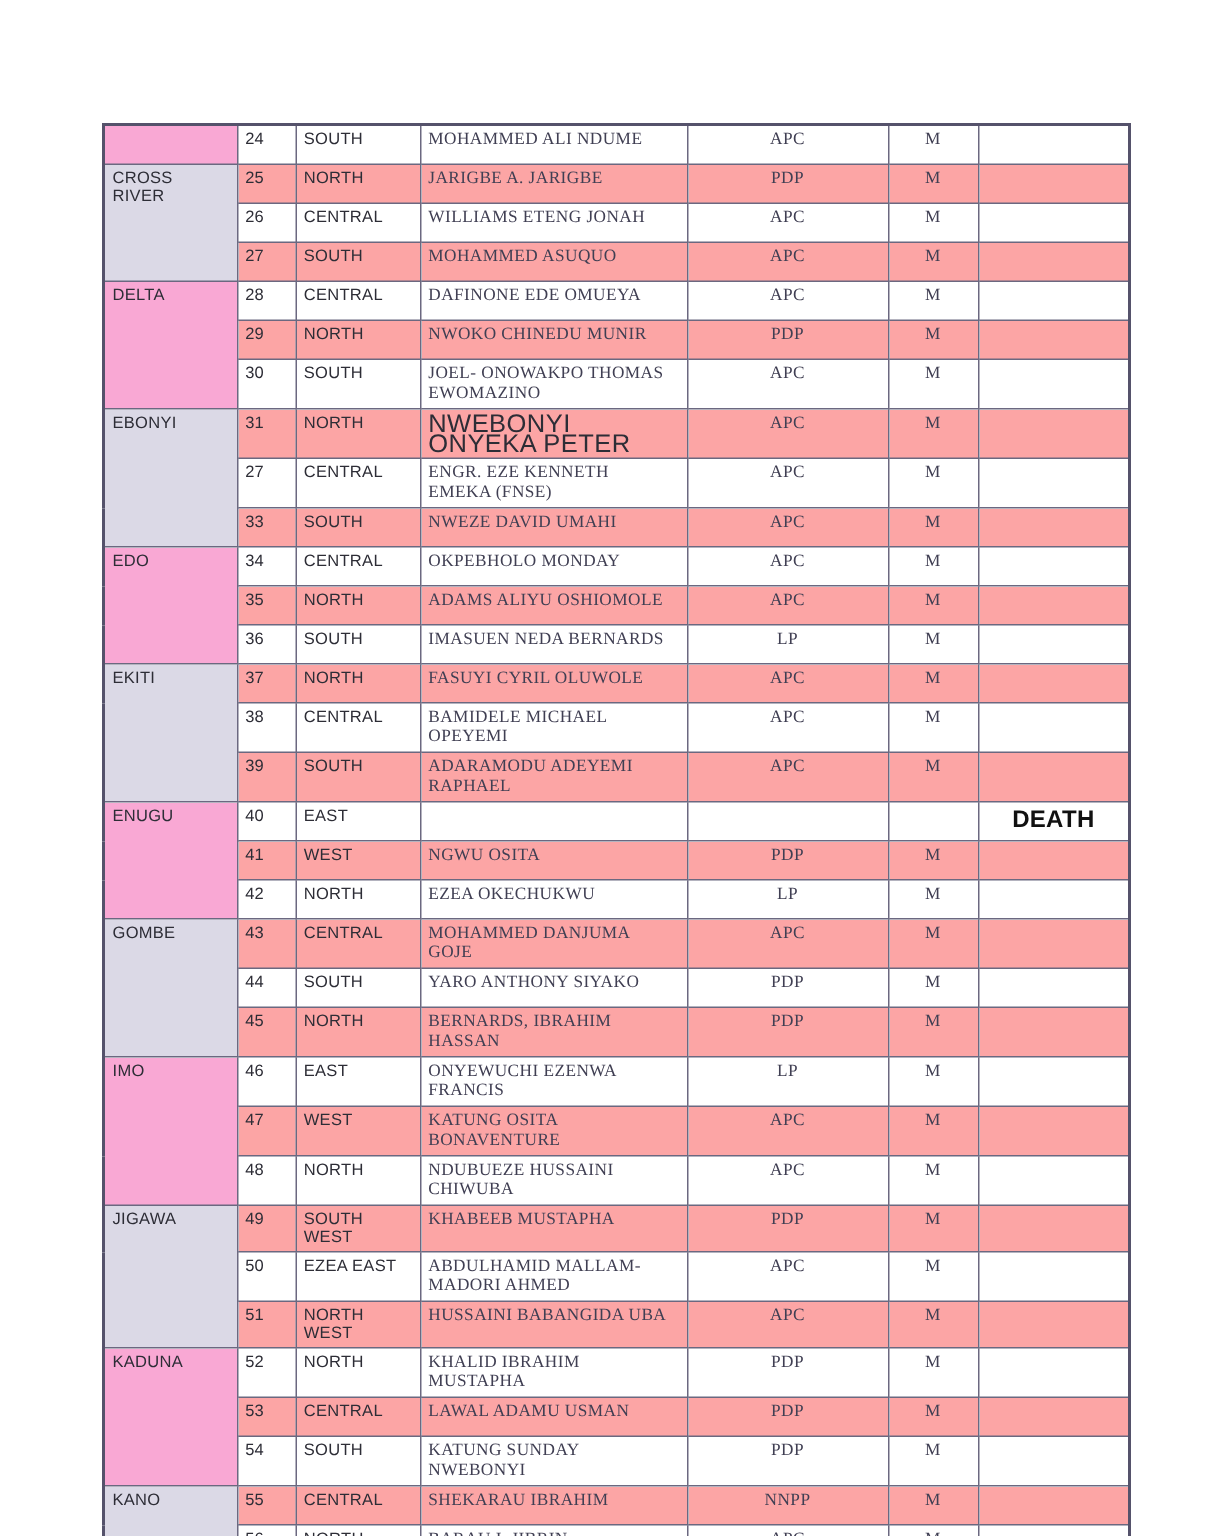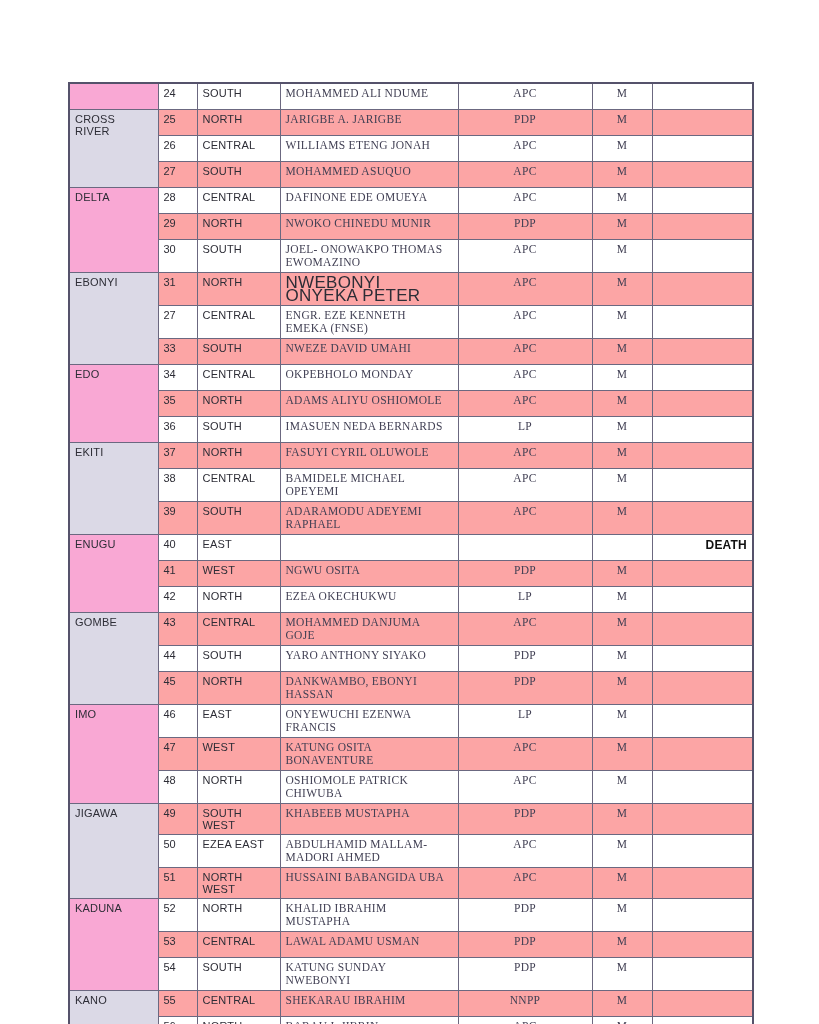--- a/index.html
+++ b/index.html
@@ -72,24 +72,24 @@
   }
   td.party-cell, td.gender-cell {
     font-family: "Liberation Serif", serif;
     font-size: 11.5px;
     color: #403f53;
     text-align: center;
     letter-spacing: 0.3px;
   }
   td.note-cell {
     font-family: "Liberation Sans", sans-serif;
-    font-size: 12px;
+    font-size: 16px;
     font-weight: bold;
     color: #111111;
-    text-align: right;
+    text-align: center;
     letter-spacing: 0.2px;
   }
 </style>
 </head>
 <body>
 
 <div class="page">
   <table class="senate-table">
     <colgroup>
       <col style="width:89px">
@@ -278,21 +278,21 @@
           <td class="sn-cell">44</td>
           <td class="district-cell">SOUTH</td>
           <td class="name-cell">YARO ANTHONY SIYAKO</td>
           <td class="party-cell">PDP</td>
           <td class="gender-cell">M</td>
           <td class="note-cell"></td>
         </tr>
         <tr class="shaded">
           <td class="sn-cell">45</td>
           <td class="district-cell">NORTH</td>
-          <td class="name-cell">DANKWAMBO, EBONYI
+          <td class="name-cell">BERNARDS, IBRAHIM
 HASSAN</td>
           <td class="party-cell">PDP</td>
           <td class="gender-cell">M</td>
           <td class="note-cell"></td>
         </tr>
         <tr class="plain">
           <td class="st-cell st-white" rowspan="3">IMO</td>
           <td class="sn-cell">46</td>
           <td class="district-cell">EAST</td>
           <td class="name-cell">ONYEWUCHI EZENWA
@@ -306,21 +306,21 @@
           <td class="district-cell">WEST</td>
           <td class="name-cell">KATUNG OSITA
 BONAVENTURE</td>
           <td class="party-cell">APC</td>
           <td class="gender-cell">M</td>
           <td class="note-cell"></td>
         </tr>
         <tr class="plain">
           <td class="sn-cell">48</td>
           <td class="district-cell">NORTH</td>
-          <td class="name-cell">OSHIOMOLE PATRICK
+          <td class="name-cell">NDUBUEZE HUSSAINI
 CHIWUBA</td>
           <td class="party-cell">APC</td>
           <td class="gender-cell">M</td>
           <td class="note-cell"></td>
         </tr>
         <tr class="shaded">
           <td class="st-cell st-shaded" rowspan="3">JIGAWA</td>
           <td class="sn-cell">49</td>
           <td class="district-cell">SOUTH WEST</td>
           <td class="name-cell">KHABEEB MUSTAPHA</td>

